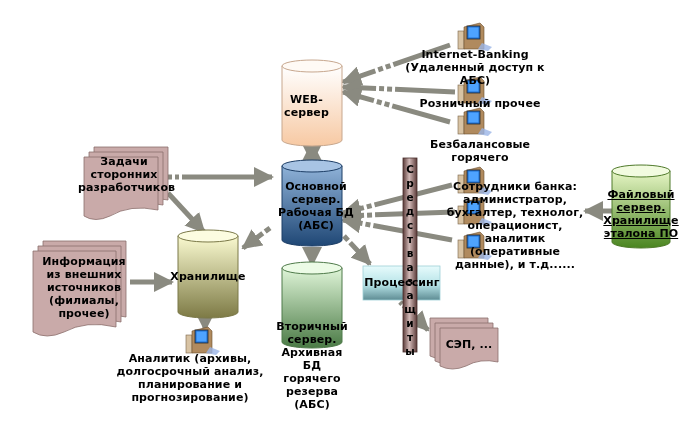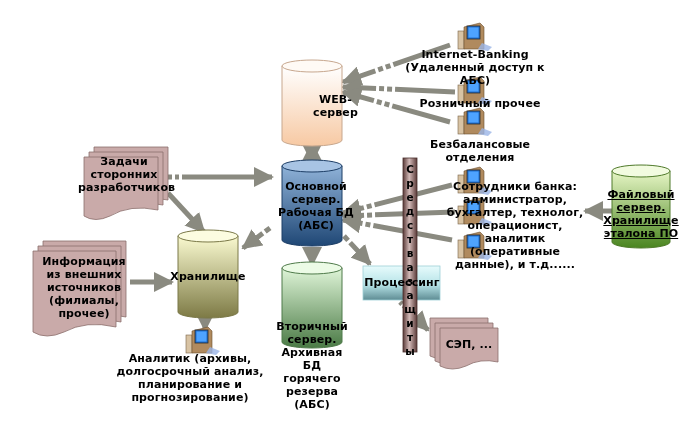--- a/index.html
+++ b/index.html
@@ -140,21 +140,21 @@
 
   <use href="#pc" x="458" y="23"></use>
   <use href="#pc" x="458" y="77"></use>
   <use href="#pc" x="458" y="108"></use>
   <use href="#pc" x="458" y="167"></use>
   <use href="#pc" x="458" y="198"></use>
   <use href="#pc" x="458" y="232"></use>
   <use href="#pc" x="186" y="327"></use>
 </svg>
 
-<div class="lbl" style="left:282px;top:93px;width:49px;padding-left:29px;">WEB-
+<div class="lbl" style="left:282px;top:93px;width:49px;">WEB-
 сервер</div>
 <div class="lbl" style="left:272px;top:180px;width:88px;">Основной
 сервер.
 Рабочая БД
 (АБС)</div>
 <div class="lbl" style="left:270px;top:280px;width:84px;margin-top:40px;">Вторичный
 сервер.
 Архивная
 БД
 горячего
@@ -173,21 +173,21 @@
 из внешних
 источников
 (филиалы,
 прочее)</div>
 <div class="lbl" style="left:440px;top:338px;width:58px;">СЭП, ...</div>
 <div class="lbl" style="left:400px;top:48px;width:150px;">Internet-Banking
 (Удаленный доступ к
 АБС)</div>
 <div class="lbl" style="left:410px;top:97px;width:140px;">Розничный прочее</div>
 <div class="lbl" style="left:420px;top:138px;width:120px;">Безбалансовые
-отделения</div>
+горячего</div>
 <div class="lbl" style="left:440px;top:180px;width:150px;">Сотрудники банка:
 администратор,
 бухгалтер, технолог,
 операционист,
 аналитик
 (оперативные
 данные), и т.д......</div>
 <div class="lbl" style="left:115px;top:352px;width:150px;">Аналитик (архивы,
 долгосрочный анализ,
 планирование и

